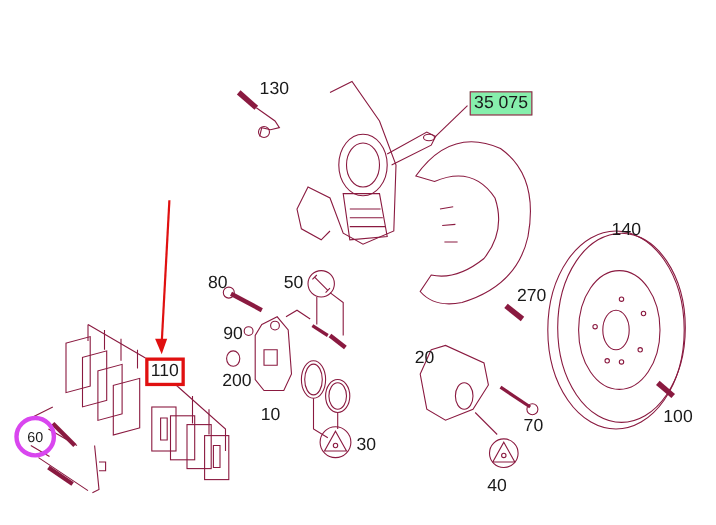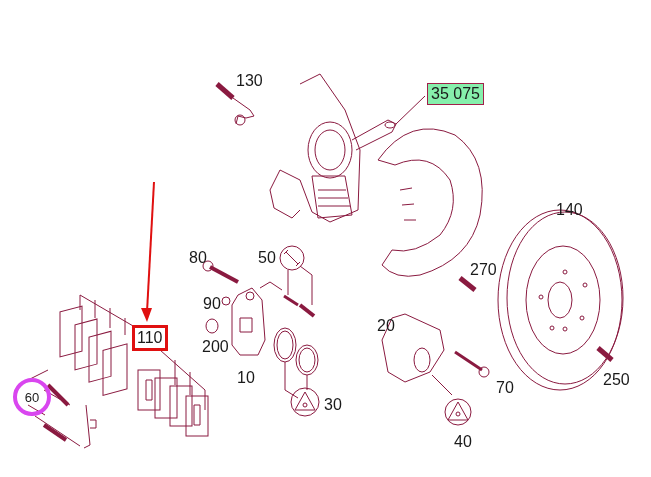--- a/index.html
+++ b/index.html
@@ -137,16 +137,16 @@
 <div class="lbl" style="left:556px;top:202px">140</div>
 <div class="lbl" style="left:470px;top:262px">270</div>
 <div class="lbl" style="left:189px;top:250px">80</div>
 <div class="lbl" style="left:258px;top:250px">50</div>
 <div class="lbl" style="left:203px;top:296px">90</div>
 <div class="lbl" style="left:202px;top:339px">200</div>
 <div class="lbl hl" style="left:132px;top:325px">110</div>
 <div class="lbl" style="left:237px;top:370px">10</div>
 <div class="lbl" style="left:324px;top:397px">30</div>
 <div class="lbl" style="left:377px;top:318px">20</div>
-<div class="lbl" style="left:496px;top:380px">70</div>
-<div class="lbl" style="left:603px;top:372px">250</div>
-<div class="lbl" style="left:454px;top:434px">40</div>
+<div class="lbl" style="left:476px;top:380px">70</div>
+<div class="lbl" style="left:603px;top:372px">100</div>
+<div class="lbl" style="left:443px;top:434px">40</div>
 <div class="lbl circ" style="left:13px;top:378px">60</div>
 
 </body></html>

